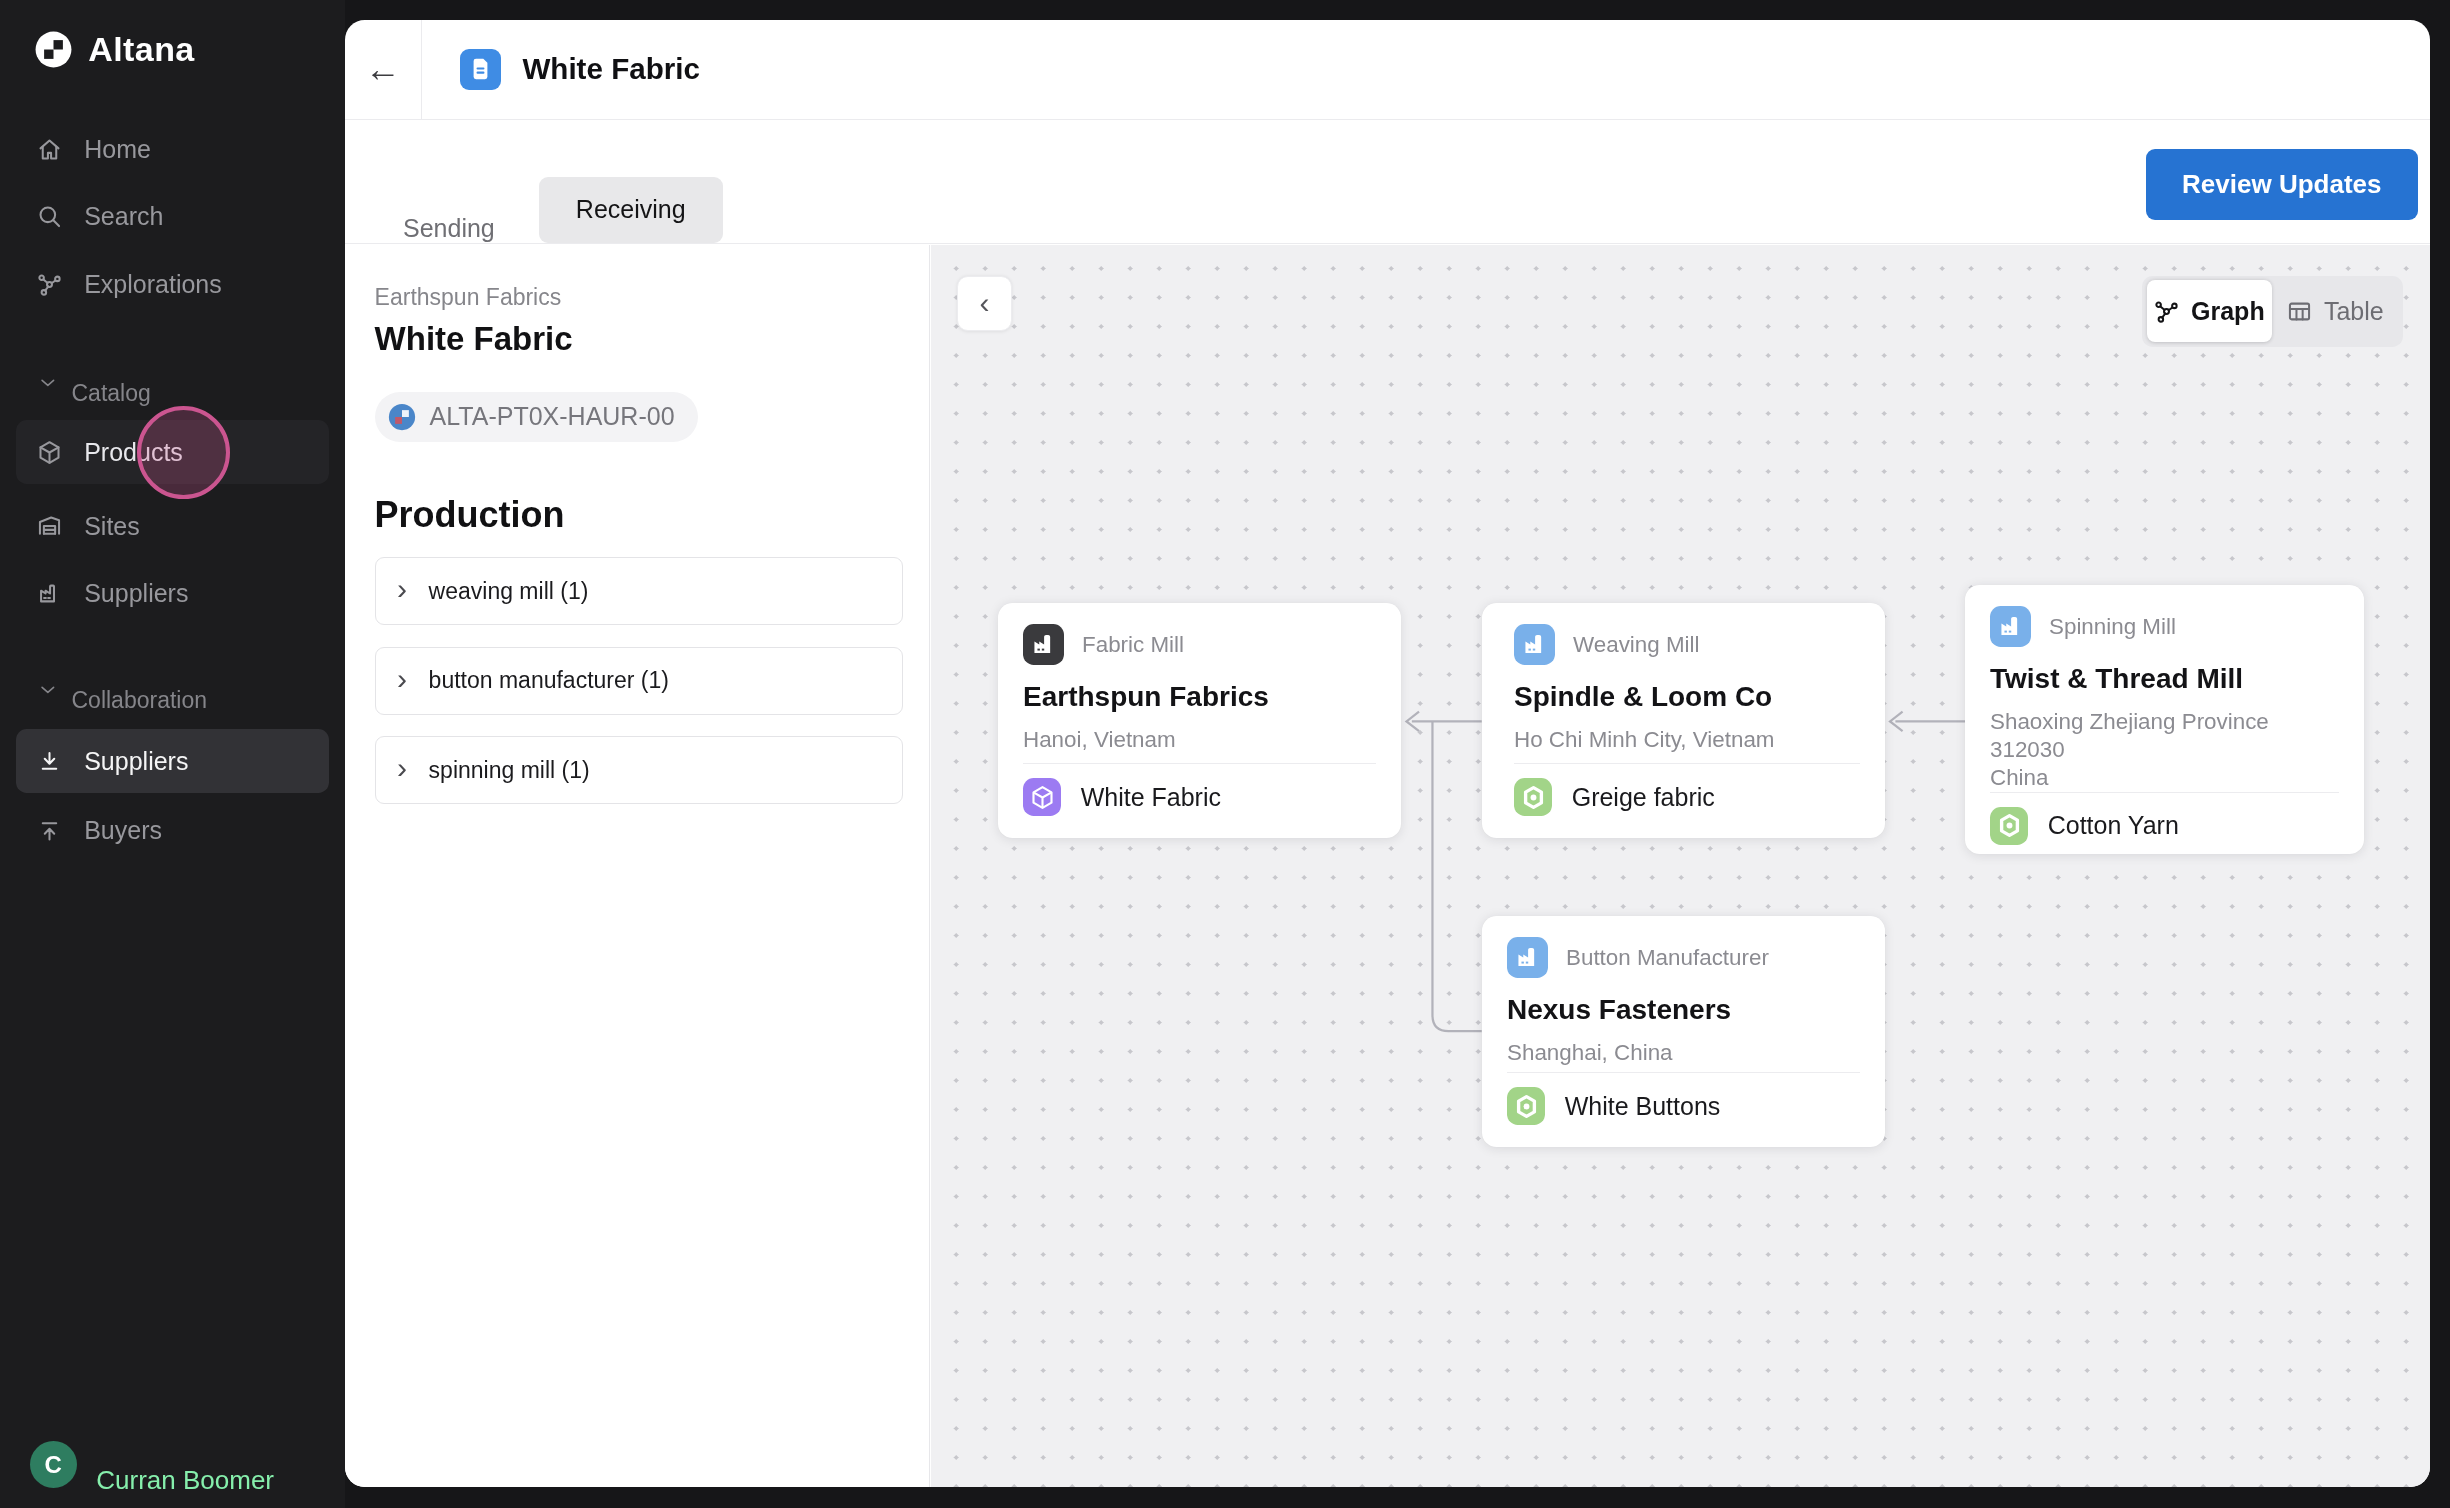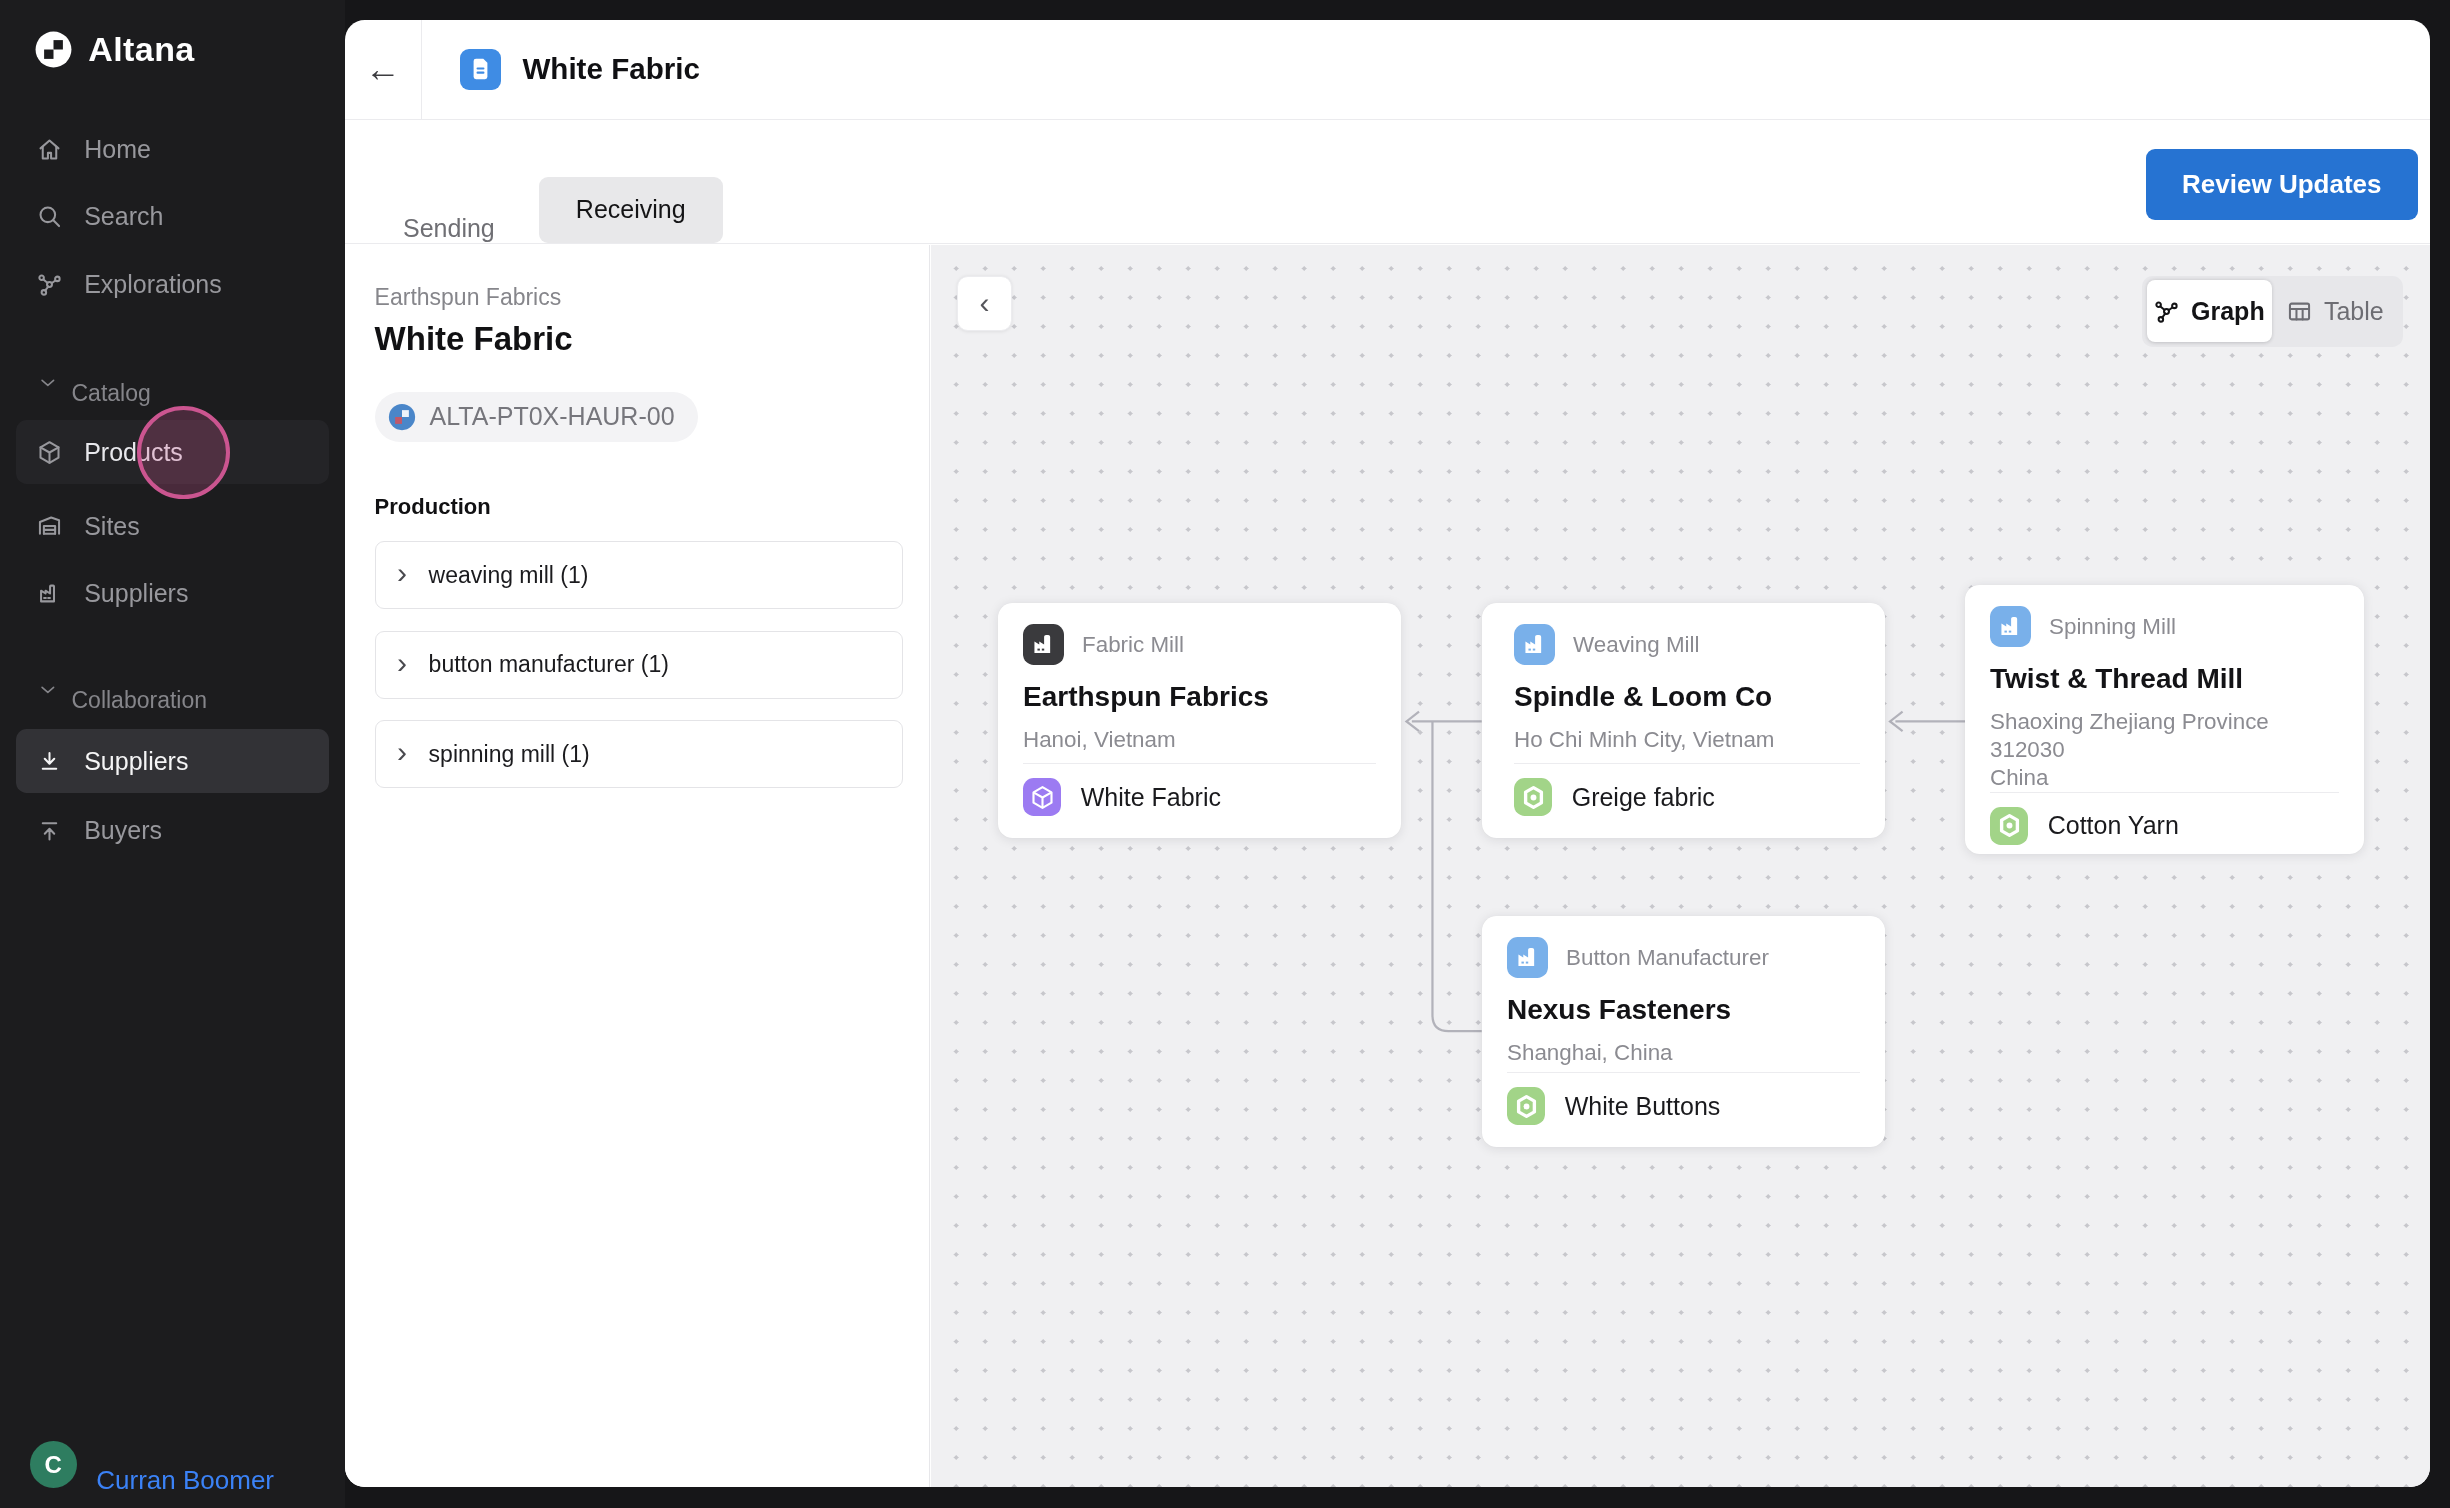--- a/index.html
+++ b/index.html
@@ -20,21 +20,21 @@
   .side-row.active { background:#323236; color:#f5f5f6; }
   .side-row.active svg { stroke:#f5f5f6; }
   .side-section { position:absolute; left:16px; width:313px; height:54px; display:flex; align-items:center; gap:14.3px; padding-left:21.5px; color:#85858a; }
   .side-section .lbl { font-size:23px; font-weight:400;margin-top:20px; }
   .side-section svg { width:19.7px; height:19.7px; stroke:#85858a; fill:none; stroke-width:2; stroke-linecap:round; stroke-linejoin:round; }
   .click-ring { position:absolute; left:137px; top:406px; width:93px; height:93px; border-radius:50%;
                 border:4.5px solid var(--highlight_pink); background:rgba(203,85,144,.26); pointer-events:none; z-index:5; }
   .user-row { position:absolute; left:29.6px; top:1433px; display:flex; align-items:center; gap:19.7px; }
   .avatar { width:47px; height:47px; border-radius:50%; background:var(--avatar_green); color:#fff;
             display:flex; align-items:center; justify-content:center; font-size:24px; font-weight:600; }
-  .user-name { color:#3b82f6; font-size:26px;margin-top:32px; }
+  .user-name { color:#86efac; font-size:26px;margin-top:32px; }
 
   
   .panel { position:absolute; left:345px; top:19.7px; width:2085px; height:1467px; background:#fff; border-radius:19.7px; overflow:hidden; }
   .panel-header { position:absolute; left:0; top:0; width:100%; height:100px; border-bottom:0.9px solid #ebebee; display:flex; align-items:center; }
   .back-btn { width:76px; height:100%; display:flex; align-items:center; justify-content:center; font-size:36px; color:#3c3c40; cursor:pointer; }
   .header-div { width:0.9px; height:100%; background:#ebebee; }
   .doc-tile { width:41px; height:41px; border-radius:9px; background:var(--accent_icon); margin-left:38px;
               display:flex; align-items:center; justify-content:center; }
   .doc-tile svg { width:29px; height:29px; }
   .page-title { font-size:29.6px; font-weight:700; color:#101013; margin-left:21.5px; }
@@ -49,21 +49,21 @@
 
   
   .prod-panel { position:absolute; left:0; top:225px; width:585px; height:1242px; background:#fff; border-right:0.9px solid #e7e7ea; padding:39px 27px 0 29.6px; }
   .prod-supplier { font-size:23px; color:#86868b; }
   .prod-title { font-size:33px; font-weight:700; color:#111113; margin-top:9px; }
   .sku-badge { display:inline-flex; align-items:center; gap:12.5px; margin-top:34px; height:50px; padding:0 23px 0 12.5px;
                background:#f3f3f5; border-radius:25px; cursor:pointer; }
   .sku-badge svg { width:30px; height:30px; }
   .sku-text { font-size:25px; color:#76767c; }
   .hs-label { font-size:25px; color:#1c1c1f; margin-top:39px; }
-  .prod-section { font-size:22px; font-weight:700; color:#111113; margin-top:52px; }
+  .prod-section { font-size:36px; font-weight:700; color:#111113; margin-top:52px; }
   .group-box { width:528px; height:68px; border:0.9px solid #e4e4e7; border-radius:9px; margin-top:21.5px;
                display:flex; align-items:center; gap:21.5px; padding-left:21.5px; cursor:pointer; background:#fff; }
   .group-box .chev { font-size:30px; color:#4a4a4f; line-height:1; transform:translateY(-1.8px); }
   .group-box .lbl { font-size:23px; color:#1b1b1e; }
 
   
   .canvas { position:absolute; left:586px; top:225px; width:1499px; height:1242px; background:#f0f0f2;
             background-image:radial-gradient(#c7c7cc 2.1px, transparent 2.2px); background-size:29px 29px; background-position:10.7px 9px; }
   .collapse-btn { position:absolute; left:26px; top:31px; width:55px; height:55px; background:#fff; border:0.9px solid #ececef;
                   border-radius:10.7px; box-shadow:0 0.9px 3.6px rgba(20,20,30,.08); display:flex; align-items:center; justify-content:center;

